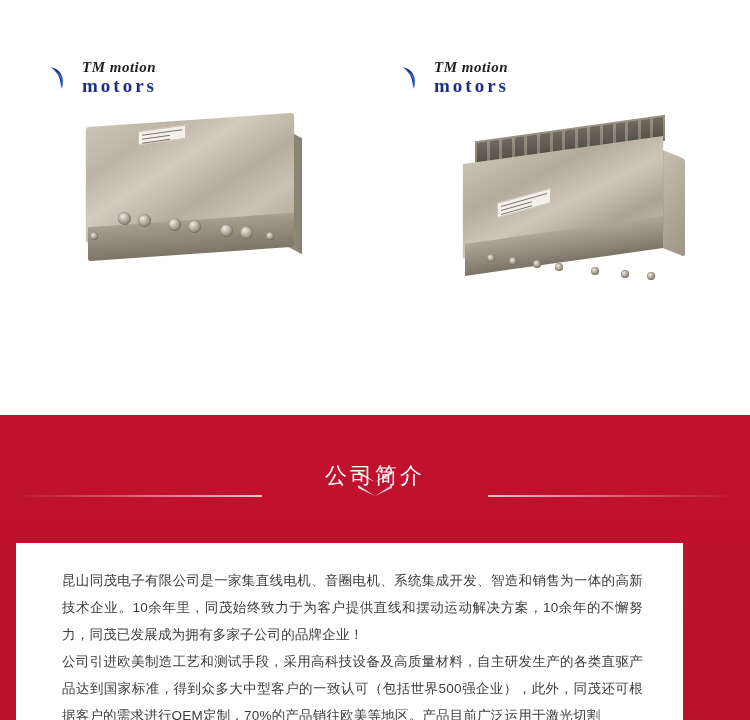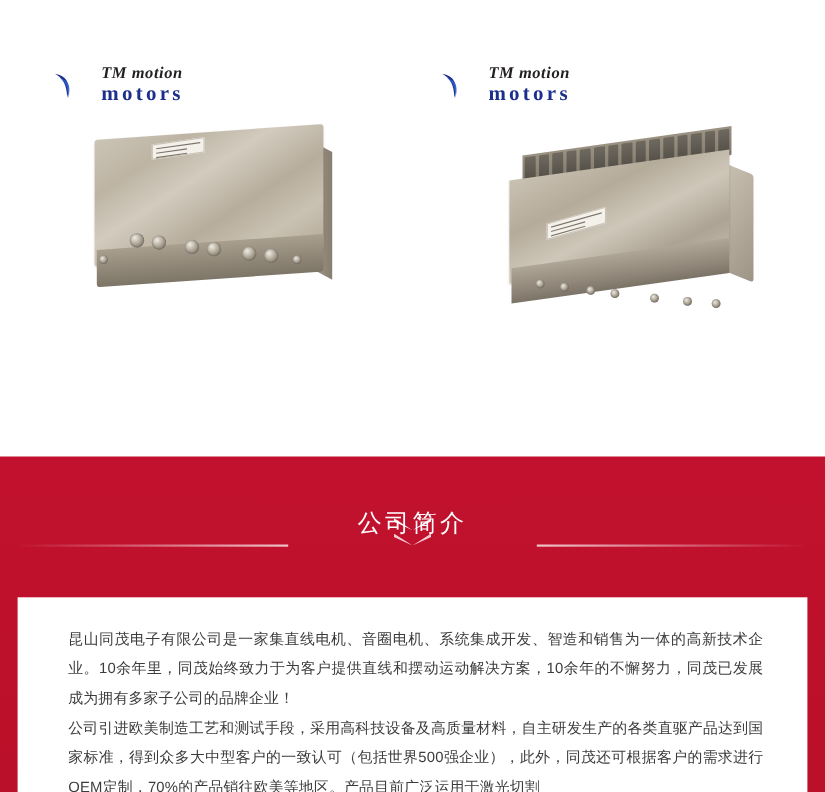--- a/index.html
+++ b/index.html
@@ -29,21 +29,21 @@
     height: 415px;
   }
   .product-card.left  { left: 0;   width: 375px; }
   .product-card.right { left: 375px; width: 375px; }
 
   
   .brand {
     position: absolute;
     display: flex;
     align-items: center;
-    gap: 20px;
+    gap: 10px;
   }
   .product-card.left  .brand { left: 48px; top: 60px; }
   .product-card.right .brand { left: 25px; top: 60px; }
 
   .brand-mark {
     width: 24px;
     height: 26px;
     position: relative;
     flex: none;
   }
@@ -238,21 +238,21 @@
     margin-bottom: 3px;
     background: rgba(255,255,255,0.92);
     clip-path: polygon(0 0, 50% 100%, 100% 0, 100% 28%, 50% 100%, 0 28%);
   }
   .chev.b { opacity: 0.85; }
 
   .text-panel {
     position: absolute;
     left: 16px;
     top: 128px;
-    width: 718px;
+    width: 667px;
     height: 177px;
     background: #ffffff;
     padding: 24px 40px 0 46px;
     overflow: hidden;
   }
   .text-panel p {
     margin: 0;
     color: #3b3b3b;
     font-size: 13.5px;
     line-height: 27px;

